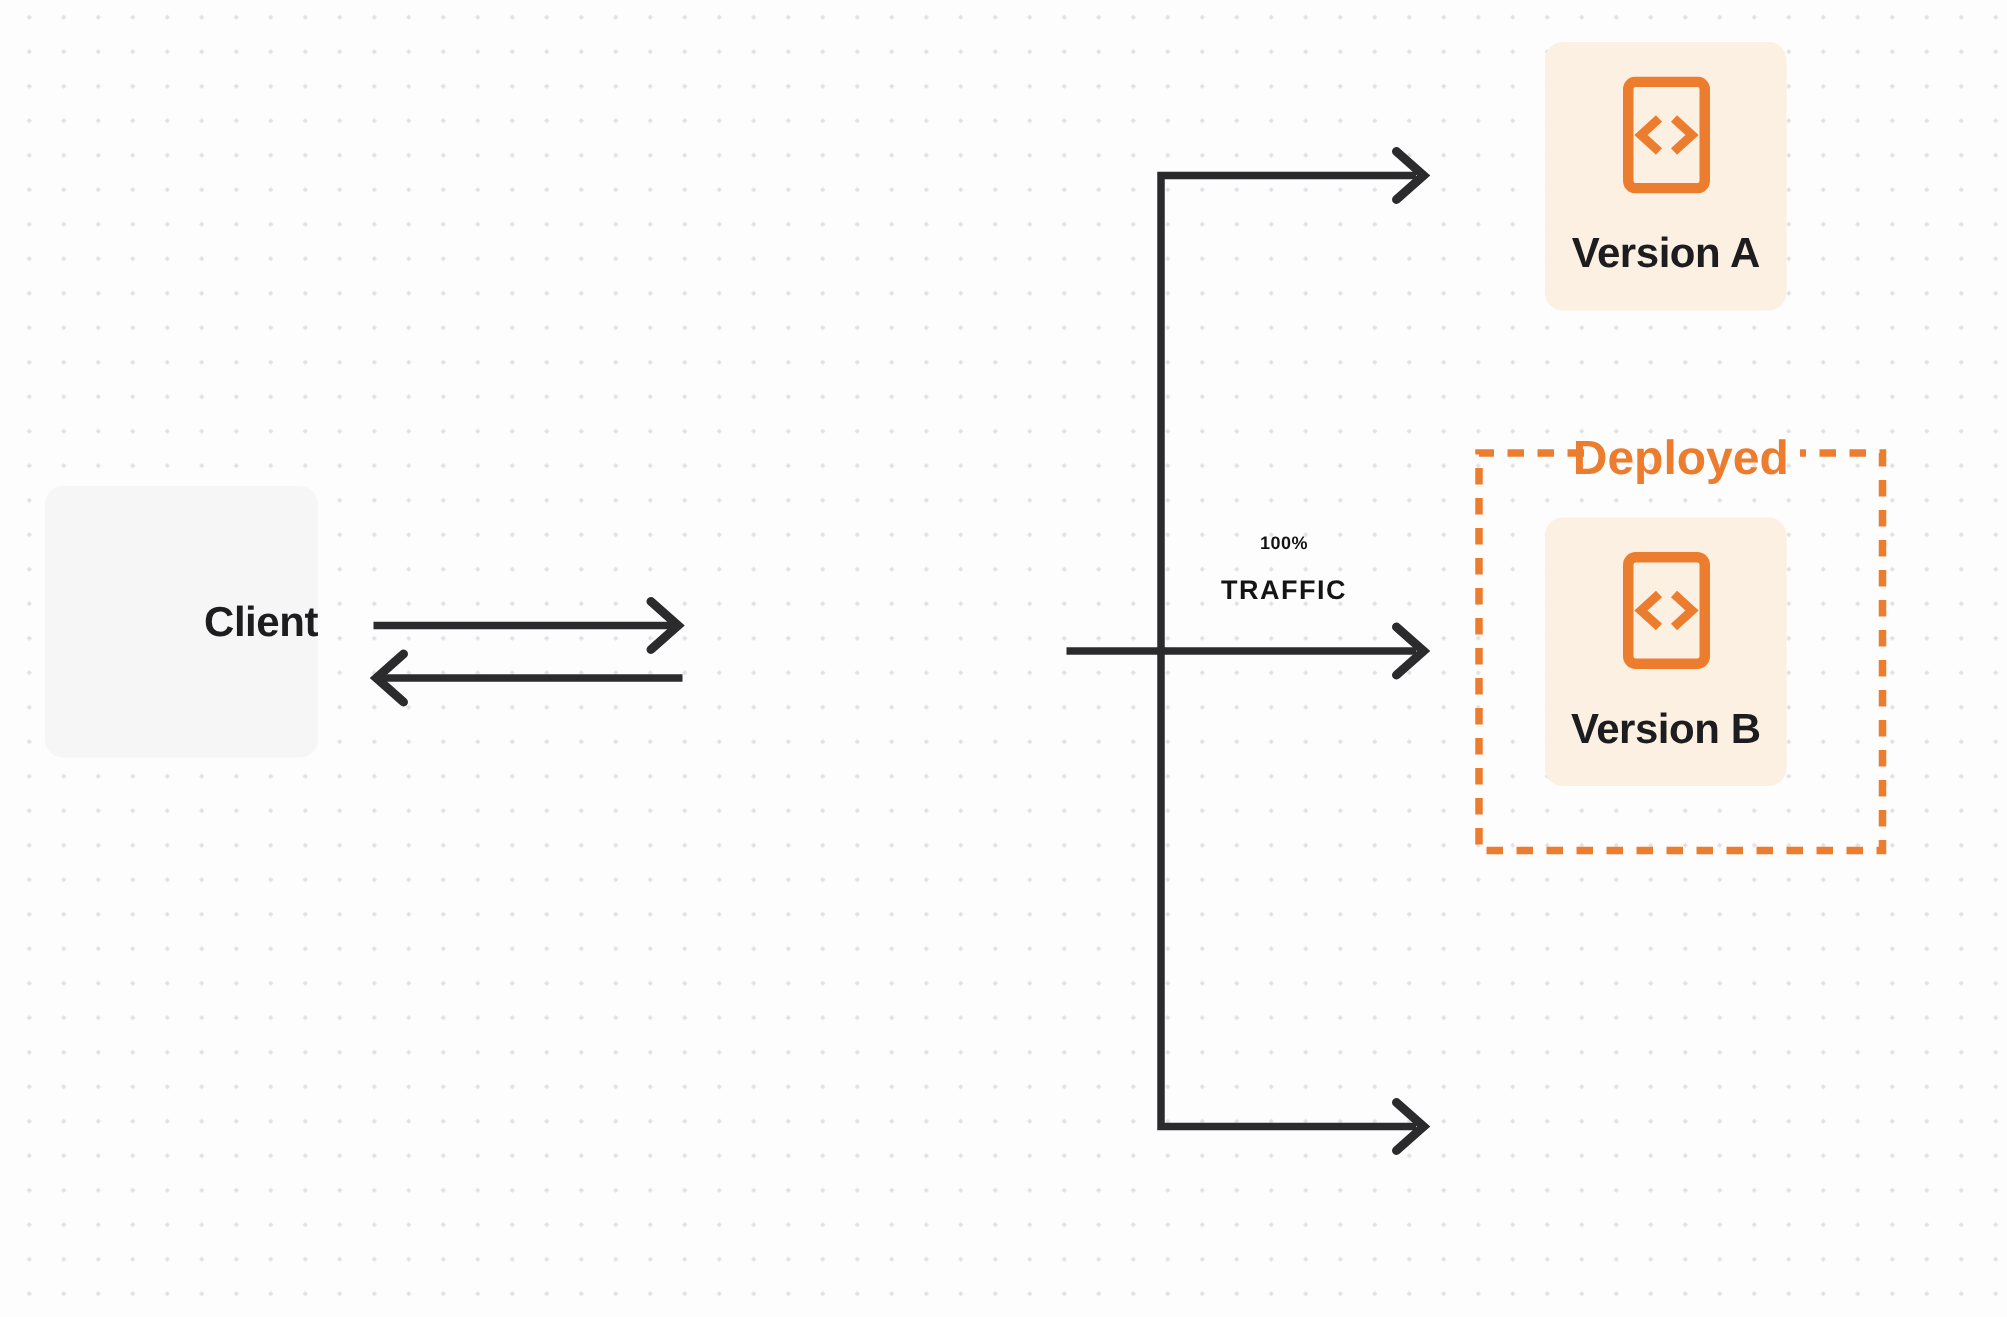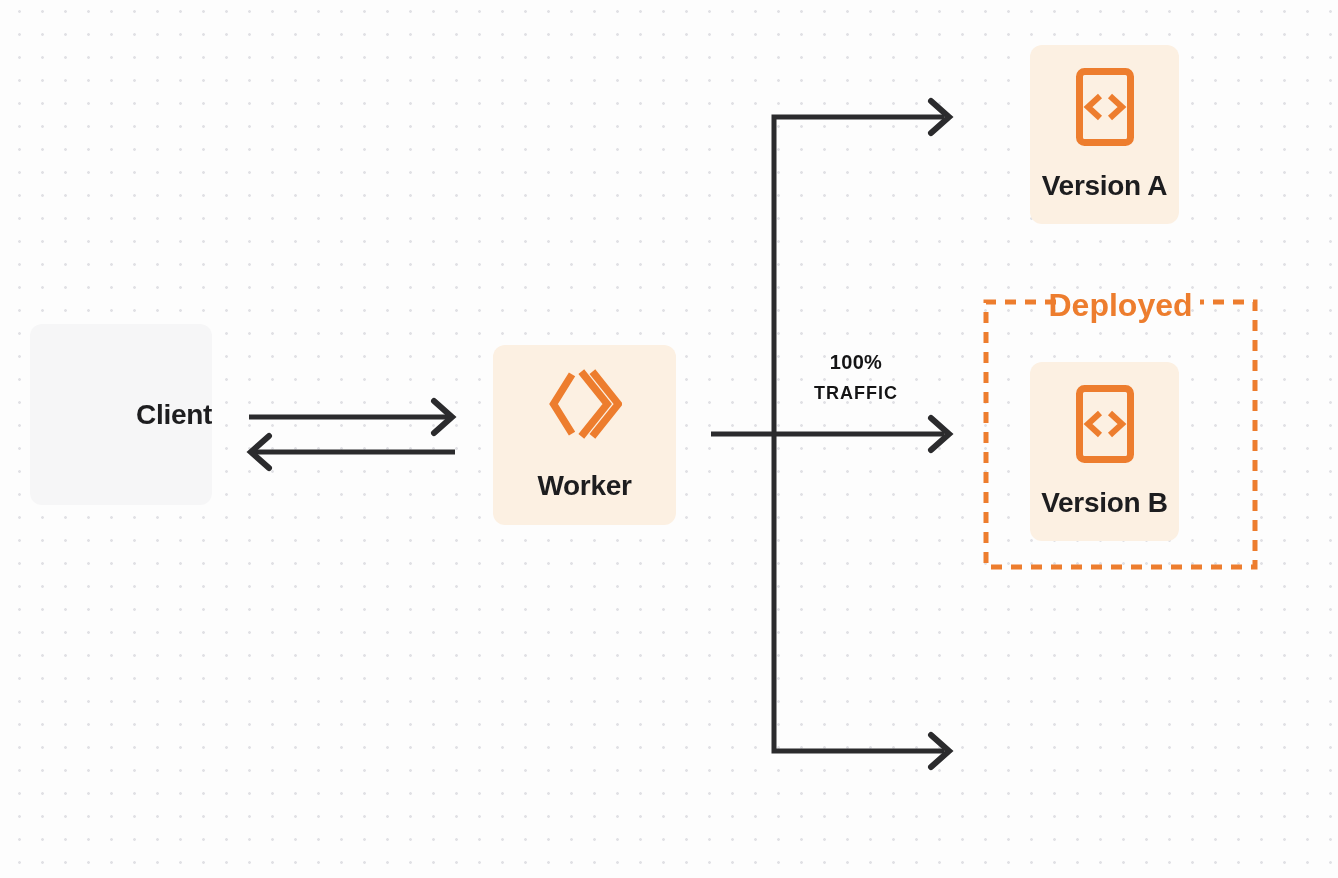--- a/index.html
+++ b/index.html
@@ -19,29 +19,29 @@
     border-radius:12px;
     display:flex;flex-direction:column;
     align-items:center;justify-content:center;
   }
   .node-label{
     font-size:28px;font-weight:700;color:#1D1D1F;letter-spacing:-0.3px;
     white-space:nowrap;
   }
   .client{left:30px;top:324px;width:182px;height:181px;background:#F6F6F7;align-items:flex-end;}
   .worker{left:493px;top:345px;width:183px;height:180px;background:#FCF0E2;gap:30px;}
-  .version{width:149px;height:179px;background:#FCF0E2;gap:24px;margin-top:17px;}
+  .version{width:161px;height:179px;background:#FCF0E2;gap:24px;}
   .version-a{left:1030px;top:28px;}
   .version-b{left:1030px;top:345px;align-items:center;}
   .version-c{left:1030px;top:661px;}
   .traffic-label{
     position:absolute;left:776px;top:347px;width:160px;z-index:2;
     text-align:center;color:#141415;font-weight:700;
   }
-  .traffic-line1{font-size:20px;line-height:30px;letter-spacing:0.3px;}
+  .traffic-line1{font-size:12px;line-height:30px;letter-spacing:0.3px;}
   .traffic-line2{font-size:18px;line-height:32px;letter-spacing:1px;}
   .deployed-label{
     position:absolute;left:1040px;top:287px;width:161px;z-index:3;
     text-align:center;font-size:32px;font-weight:700;color:#ED7D2E;
     white-space:nowrap;
   }
   .icon-svg{display:block;}
 </style>
 </head>
 <body>
@@ -66,30 +66,20 @@
       <polyline points="931,735 949,751 931,767" stroke-width="6" stroke-linecap="round"></polyline>
     </g>
 
     <path d="M1056,302 L986,302 L986,567 L1255,567 L1255,302 L1200,302" fill="none" stroke="#ED7D2E" stroke-width="5" stroke-dasharray="11 9"></path>
   </svg>
 
   <div class="node client">
     <span class="node-label">Client</span>
   </div>
 
-  <div class="node worker">
-    <svg class="icon-svg" width="74" height="72" viewBox="0 0 80 76">
-      <g fill="none" stroke="#ED7D2E" stroke-width="8">
-        <polyline points="26,6 6,38 26,70"></polyline>
-        <polyline points="36,3 64,38 36,73"></polyline>
-        <polyline points="48,3 76,38 48,73"></polyline>
-      </g>
-    </svg>
-    <span class="node-label">Worker</span>
-  </div>
 
   <div class="node version version-a">
     <svg class="icon-svg" width="58" height="78" viewBox="0 0 58 78">
       <g fill="none" stroke="#ED7D2E">
         <rect x="3.5" y="3.5" width="51" height="71" rx="5" stroke-width="7"></rect>
         <polyline points="24,28 12,39 24,50" stroke-width="6"></polyline>
         <polyline points="34,28 46,39 34,50" stroke-width="6"></polyline>
       </g>
     </svg>
     <span class="node-label">Version A</span>

